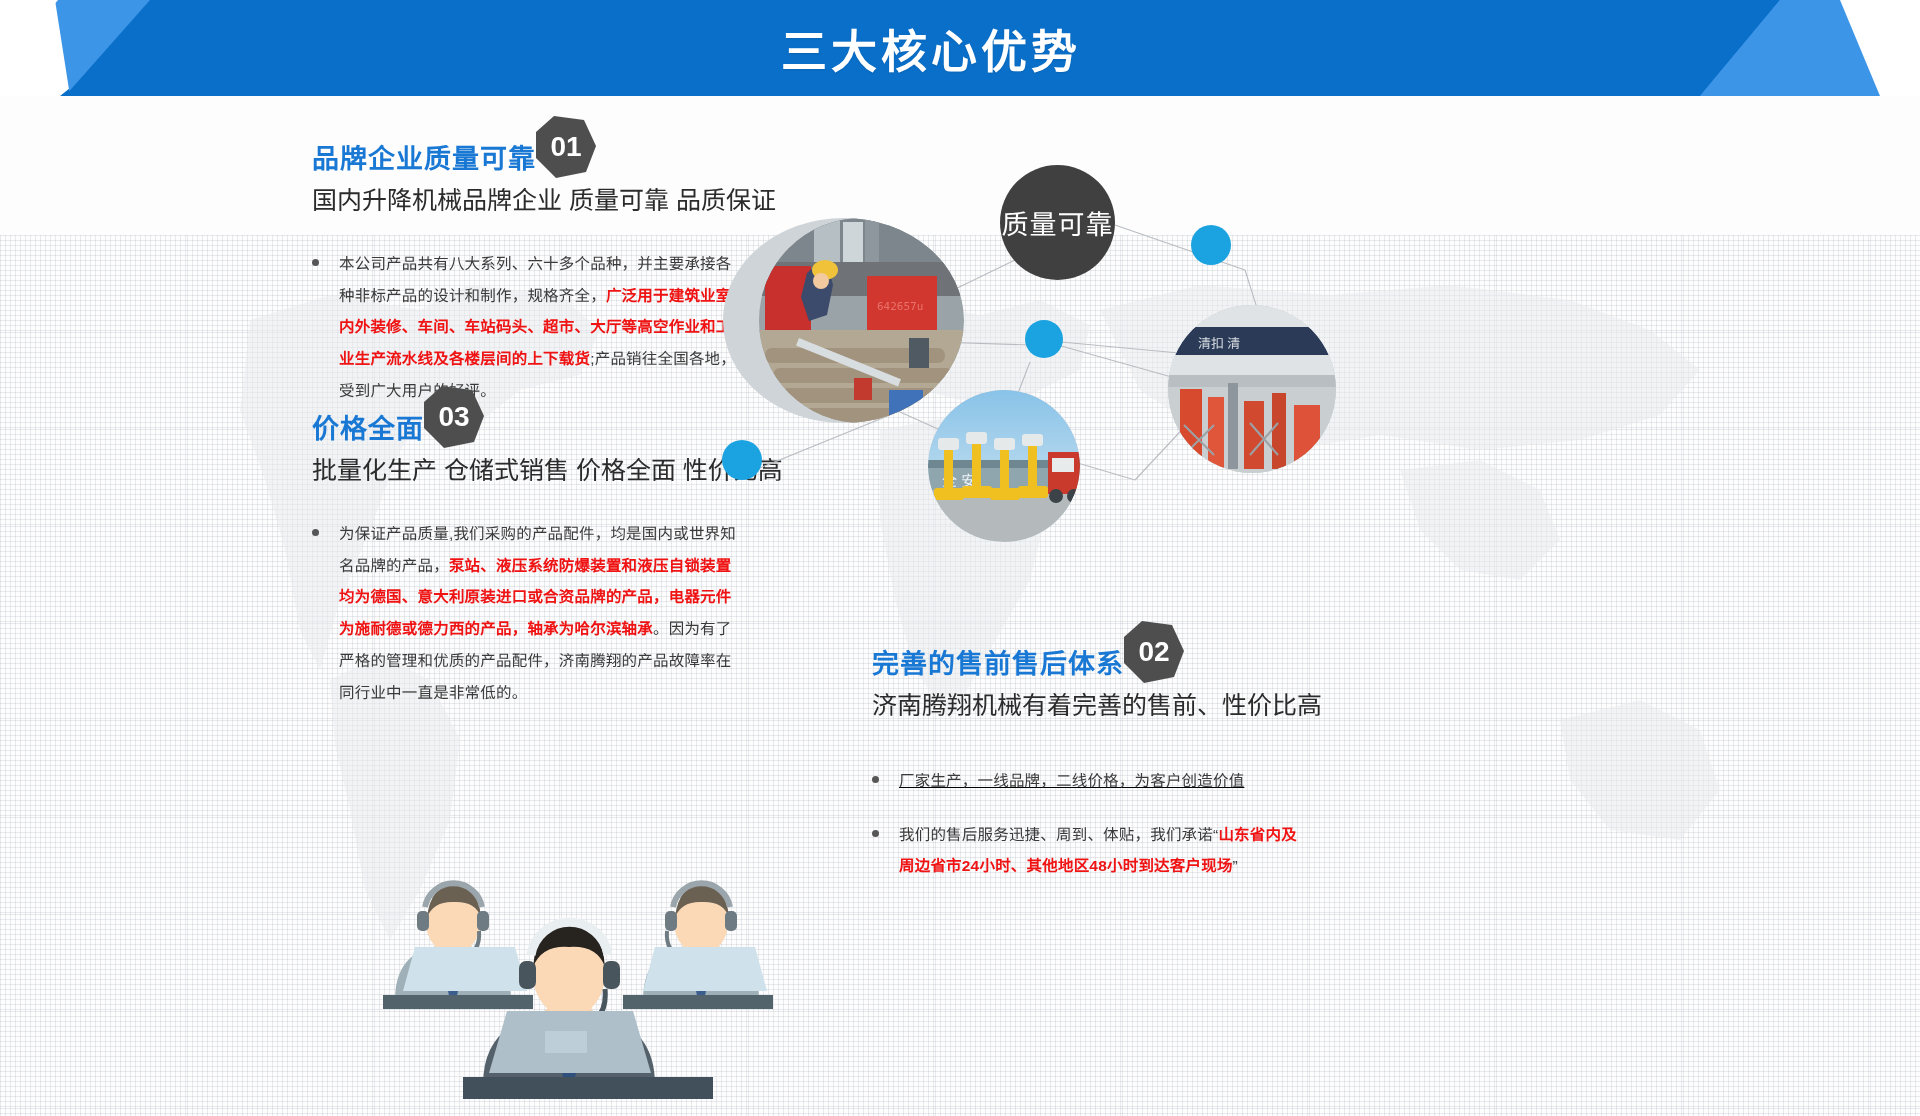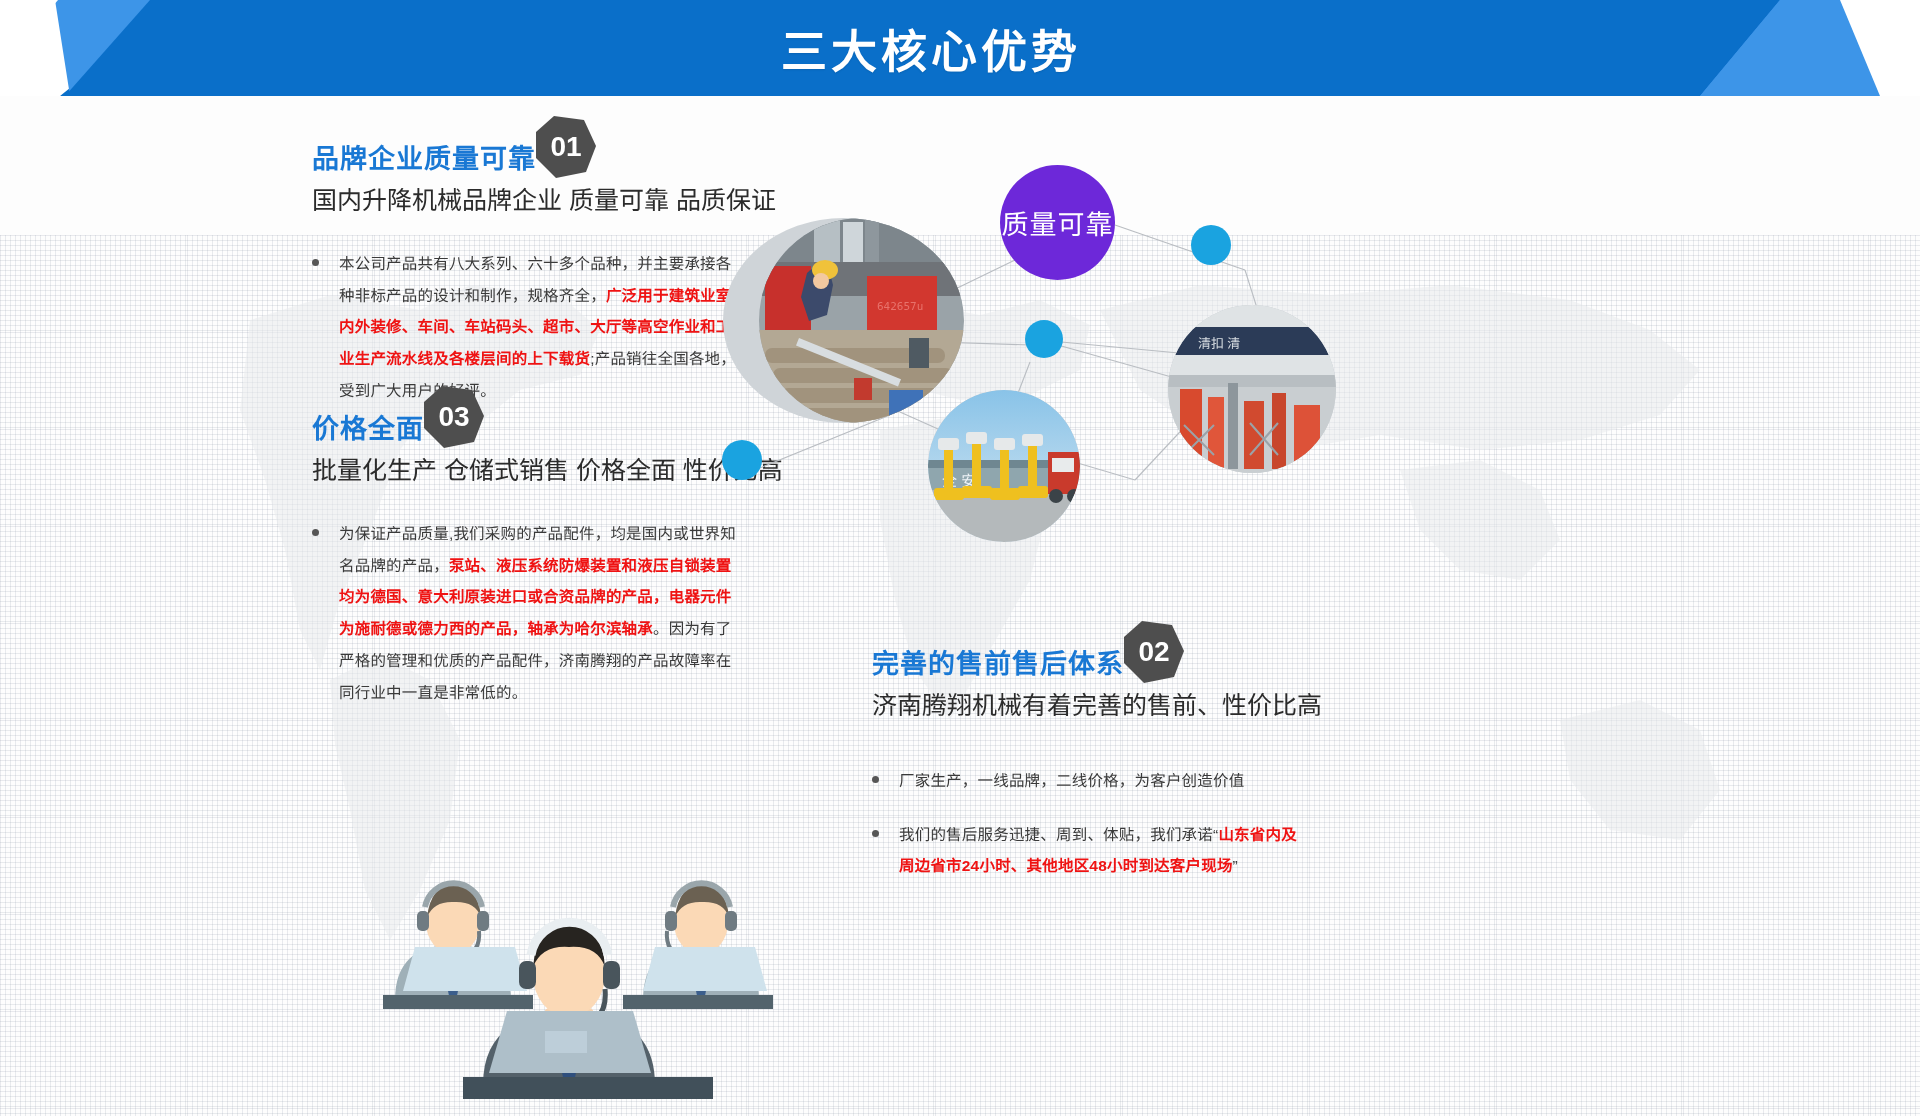--- a/index.html
+++ b/index.html
@@ -124,21 +124,21 @@
 
   
   .net { position: absolute; left: 700px; top: 150px; width: 640px; height: 420px; }
   .net svg.lines { position: absolute; left: 0; top: 0; }
   .node {
     position: absolute;
     border-radius: 50%;
     overflow: hidden;
   }
   .node.brand {
-    background: #6d28d9;
+    background: #404040;
     display: flex; align-items: center; justify-content: center;
     color: #fff;
     font-size: 27px;
     font-weight: 500;
     letter-spacing: 1px;
   }
   .node.sm { background: #1aa3e0; }
   .node.photo { background:#cfd4d8; }
   .node.photo svg { display:block; }
 
@@ -232,21 +232,21 @@
       <div class="sec-title">完善的售前售后体系</div>
       <div class="badge">
         <svg width="66" height="66" viewBox="0 0 66 66" xmlns="http://www.w3.org/2000/svg">
           <polygon points="22,2 52,6 64,32 54,58 24,64 4,44 4,18" fill="#4e4e4e"></polygon>
         </svg>
         <span>02</span>
       </div>
     </div>
     <div class="sec-sub">济南腾翔机械有着完善的售前、性价比高</div>
     <div class="bullets" style="margin-top:42px;">
-      <div class="bullet" style="">
+      <div class="bullet" style="text-decoration:underline;">
         <span class="dot"></span>
         <p><span>厂家生产，一线品牌，二线价格，为客户创造价值</span></p>
       </div>
       <div class="bullet">
         <span class="dot"></span>
         <p><span>我们的售后服务迅捷、周到、体贴，我们承诺“</span><span class="hl">山东省内及周边省市24小时、其他地区48小时到达客户现场</span><span>”</span></p>
       </div>
     </div>
   </div>
 

